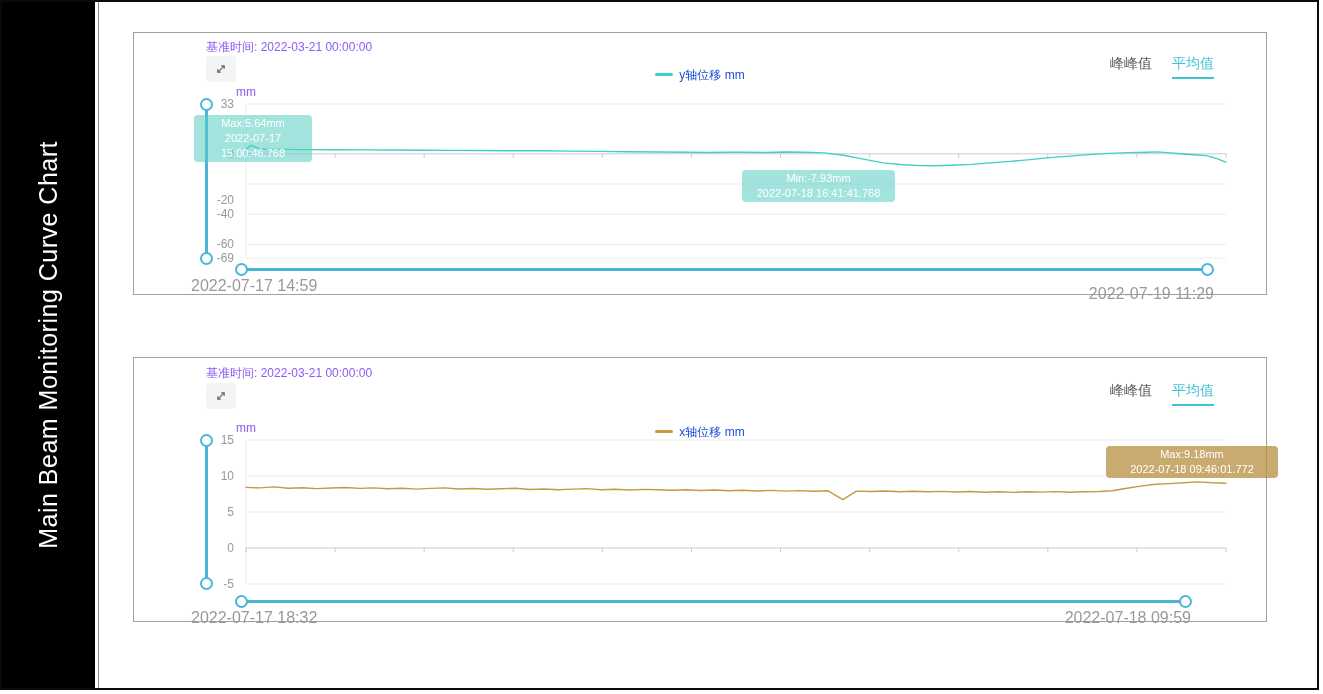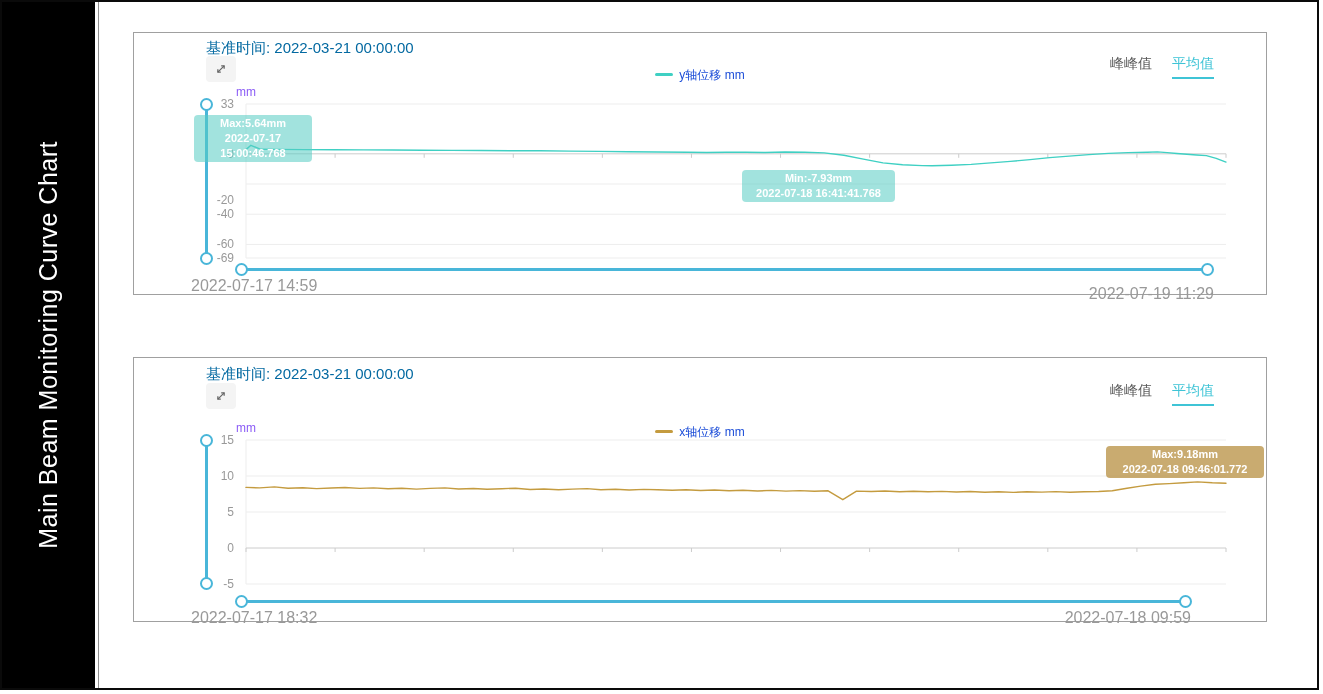--- a/index.html
+++ b/index.html
@@ -43,21 +43,21 @@
   .panel {
     position: absolute;
     left: 34px;
     width: 1134px;
     border: 1px solid #a0a0a0;
     background: #fff;
   }
 
   .baseline {
     position: absolute; left: 72px;
-    font-size: 15px; color: #0369a1;
+    font-size: 12px; color: #8b5cf6;
   }
   .expand-btn {
     position: absolute; left: 72px;
     width: 30px; height: 26px;
     background: #f4f4f4;
     border: none; border-radius: 4px;
     padding: 0; cursor: pointer;
     display: flex; align-items: center; justify-content: center;
   }
   .tabs {
@@ -94,21 +94,20 @@
 
   .tooltip {
     position: absolute;
     border-radius: 4px;
     color: #fff;
     font-size: 11px;
     line-height: 15px;
     text-align: center;
     padding: 1px 6px;
     z-index: 5;
-    font-weight: bold;
   }
 
   .vslider { position: absolute; width: 13px; z-index: 4; cursor: pointer; }
   .vslider .vline { position: absolute; left: 5px; top: 0; width: 3px; height: 100%; background: var(--slider-color); }
   .hslider { position: absolute; height: 13px; z-index: 4; cursor: pointer; }
   .hslider .hline { position: absolute; left: 0; top: 5px; height: 3px; width: 100%; background: var(--slider-color); }
   .handle {
     position: absolute; width: 13px; height: 13px;
     background: #fff; border: 2px solid var(--slider-color);
     border-radius: 50%;
@@ -254,21 +253,21 @@
             <line x1="534.5454545454545" y1="108" x2="534.5454545454545" y2="112" stroke="#cccccc" stroke-width="1"></line>
             <line x1="623.6363636363636" y1="108" x2="623.6363636363636" y2="112" stroke="#cccccc" stroke-width="1"></line>
             <line x1="712.7272727272727" y1="108" x2="712.7272727272727" y2="112" stroke="#cccccc" stroke-width="1"></line>
             <line x1="801.8181818181819" y1="108" x2="801.8181818181819" y2="112" stroke="#cccccc" stroke-width="1"></line>
             <line x1="890.9090909090909" y1="108" x2="890.9090909090909" y2="112" stroke="#cccccc" stroke-width="1"></line>
             <line x1="980" y1="108" x2="980" y2="112" stroke="#cccccc" stroke-width="1"></line>
             <polyline points="0.0,47.4 13.7,47.9 28.4,46.9 42.1,48.2 56.8,47.7 70.6,48.6 85.3,48.0 99.0,47.5 113.7,48.4 127.4,47.9 142.1,48.8 155.8,48.2 170.5,49.1 184.2,48.4 198.9,47.9 212.7,49.0 227.4,48.5 241.1,49.3 255.8,48.7 269.5,48.2 284.2,49.5 297.9,49.0 312.6,49.8 326.3,49.1 341.0,48.6 354.8,49.7 369.5,49.2 383.2,50.0 397.9,49.4 411.6,49.8 426.3,50.3 440.0,49.7 454.7,50.5 468.4,50.0 483.1,50.8 496.9,50.2 511.6,51.0 525.3,50.4 540.0,51.1 553.7,50.6 568.4,51.3 582.1,50.8 596.8,59.7 610.5,51.1 625.2,51.5 639.0,51.0 653.7,51.7 667.4,51.3 682.1,51.8 695.8,51.4 710.5,52.0 724.2,51.5 738.9,52.2 752.6,51.7 767.3,52.4 781.1,51.8 795.8,52.1 809.5,51.6 824.2,52.3 837.9,51.8 852.6,51.5 866.3,50.8 881.0,48.2 894.7,46.1 909.4,44.3 923.2,43.6 937.9,42.8 951.6,41.9 966.3,42.8 980.0,43.3" fill="none" stroke="#c49b3f" stroke-width="1.4" stroke-linejoin="round" stroke-linecap="round"></polyline>
           </svg>
       </div>
 
-      <div class="tooltip" style="left: 972px; top: 88px; width: 158px; background: rgba(186, 148, 72, 0.78);">
+      <div class="tooltip" style="left: 972px; top: 88px; width: 172px; background: rgba(186, 148, 72, 0.78);">
         <div>Max:9.18mm</div>
         <div>2022-07-18 09:46:01.772</div>
       </div>
 
       <div class="vslider" style="left:66px; top:82px; height:144px;">
         <div class="vline"></div>
         <div class="handle htop"></div>
         <div class="handle hbot"></div>
       </div>
       <div class="hslider" style="left:107px; top:237px; width:945px;">

